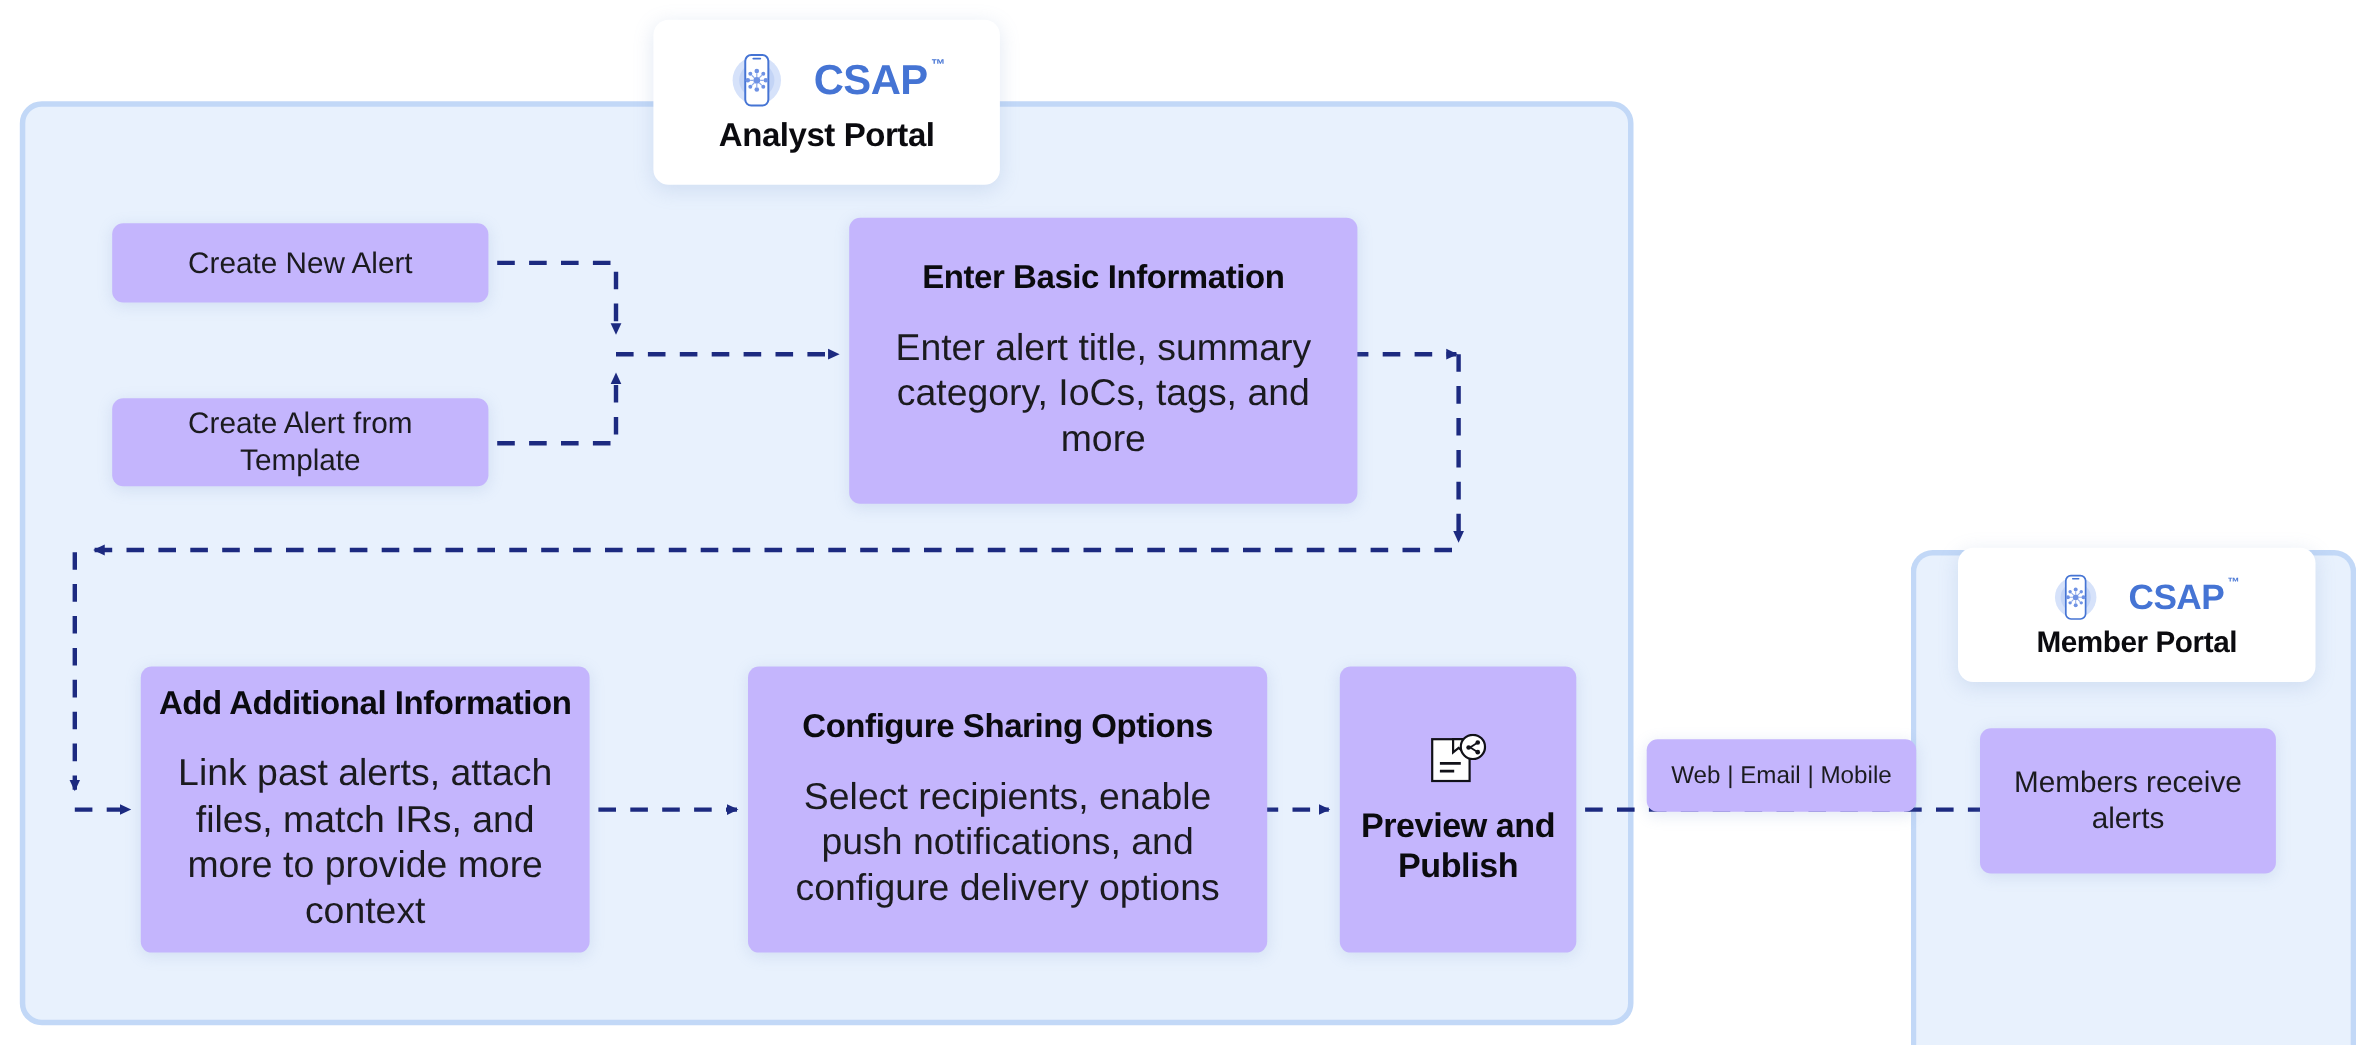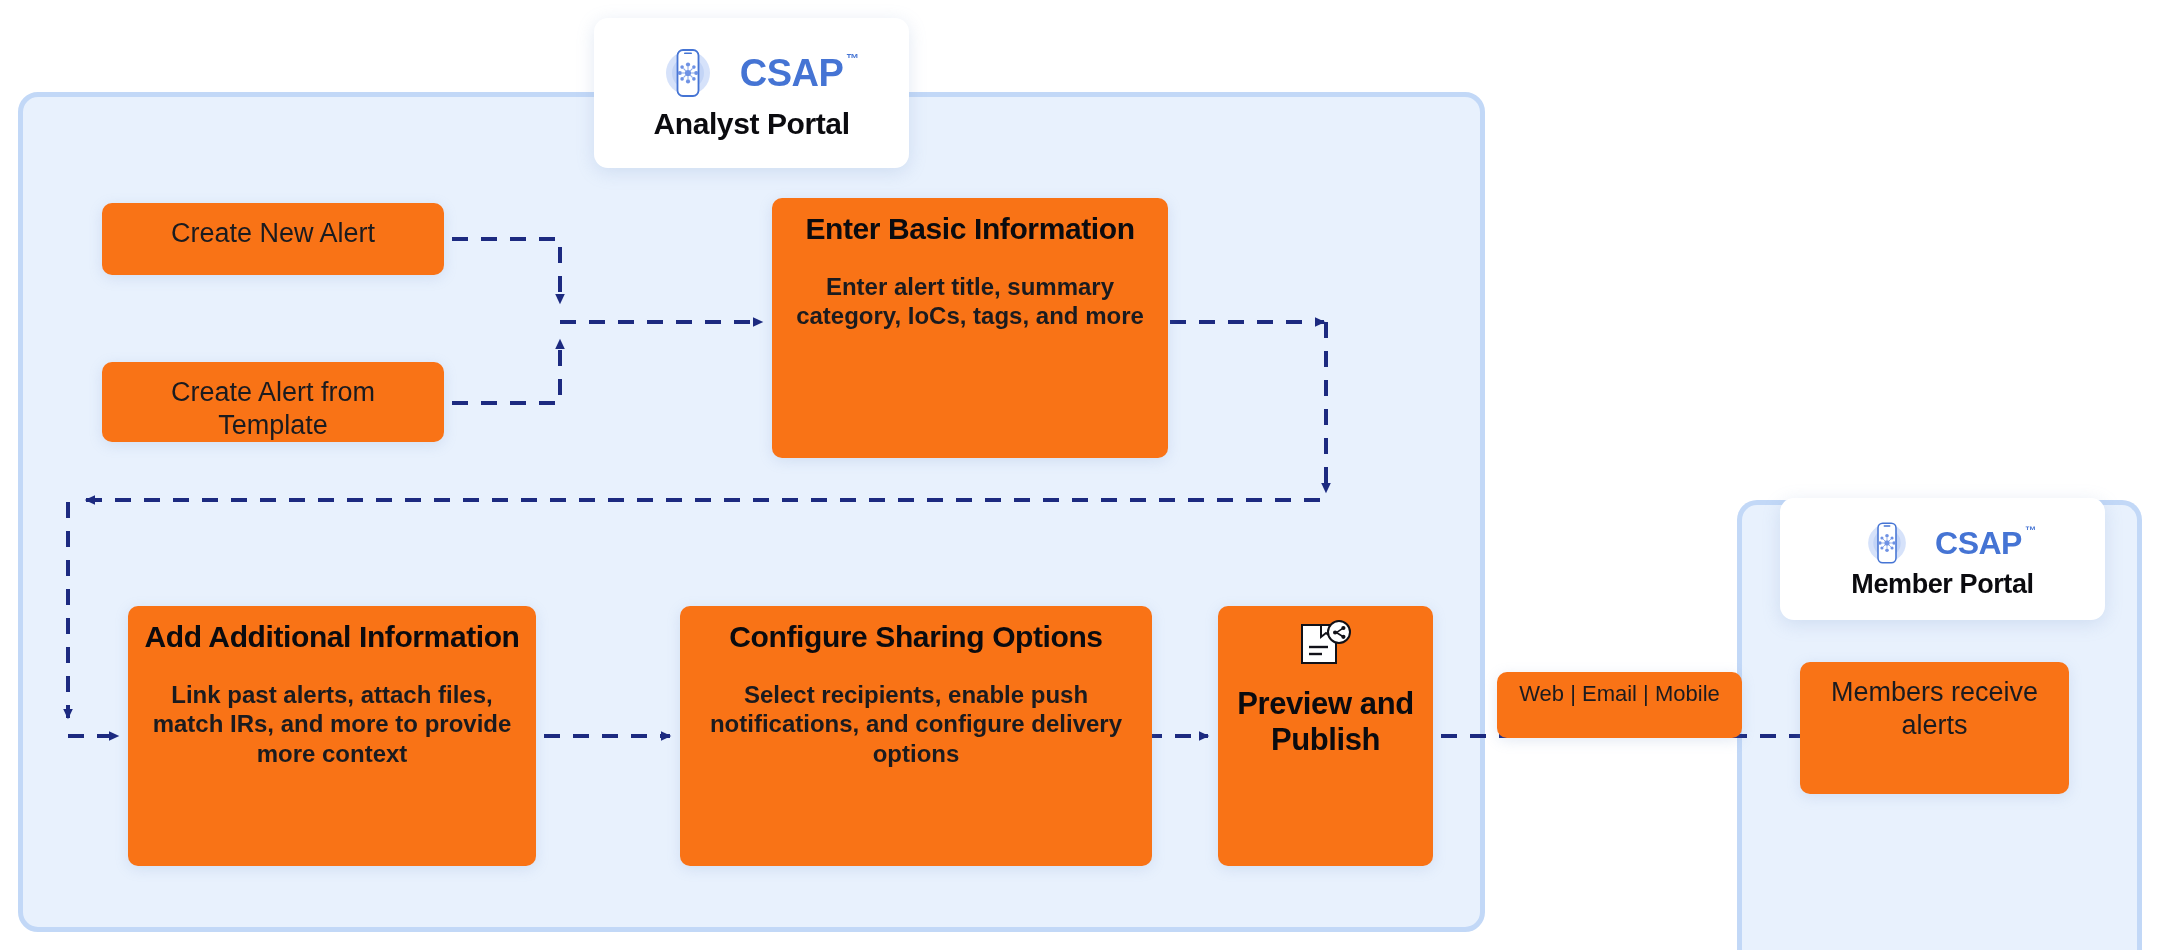--- a/index.html
+++ b/index.html
@@ -42,37 +42,37 @@
     color:#4574d4;letter-spacing:0;
   }
   .tm.sm{font-size:11px;right:-14px;}
   .portal-title{
     font-size:30px;font-weight:bold;color:#0b0b0f;margin-top:6px;letter-spacing:-.4px;
   }
   .portal-title.sm{font-size:27px;margin-top:2px;}
 
   
   .card{
-    position:absolute;background:#f97316;border-radius:10px;
+    position:absolute;background:#c4b5fd;border-radius:10px;
     box-shadow:0 3px 14px rgba(120,150,200,.20);
-    display:flex;flex-direction:column;align-items:center;
+    display:flex;flex-direction:column;align-items:center;justify-content:center;
     text-align:center;box-sizing:border-box;padding:14px 16px;
   }
   .card .head{
     font-size:30px;font-weight:bold;color:#0b0b0f;line-height:1.14;letter-spacing:-.4px;
   }
   .card .body{
-    font-size:24px;color:#1b1b1f;line-height:1.22;font-weight:700;margin-top:26px;
+    font-size:34px;color:#1b1b1f;line-height:1.22;font-weight:400;margin-top:26px;
   }
   .card .plain{font-size:27px;color:#1b1b1f;line-height:1.22;}
   .card .small{font-size:22px;color:#1b1b1f;line-height:1.25;}
 
   #card-create-new   {left:102px;top:203px;width:342px;height:72px;}
   #card-create-tmpl  {left:102px;top:362px;width:342px;height:80px;}
-  #card-basic-info   {left:772px;top:198px;width:396px;height:260px;}
+  #card-basic-info   {left:772px;top:198px;width:462px;height:260px;}
   #card-additional   {left:128px;top:606px;width:408px;height:260px;}
   #card-sharing      {left:680px;top:606px;width:472px;height:260px;}
   #card-publish      {left:1218px;top:606px;width:215px;height:260px;}
   #card-channels     {left:1497px;top:672px;width:245px;height:66px;padding:8px 10px;}
   #card-members      {left:1800px;top:662px;width:269px;height:132px;}
 
   #card-publish .head{font-size:31px;line-height:1.16;}
   .publish-icon{width:56px;height:52px;margin-bottom:14px;}
 
   

